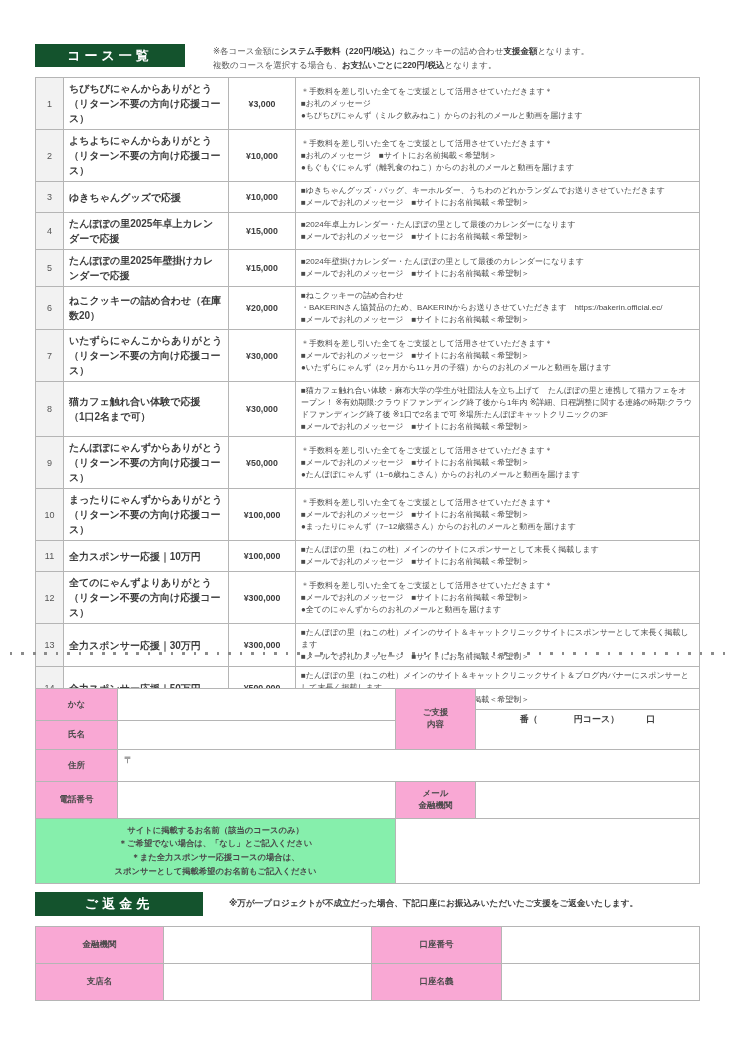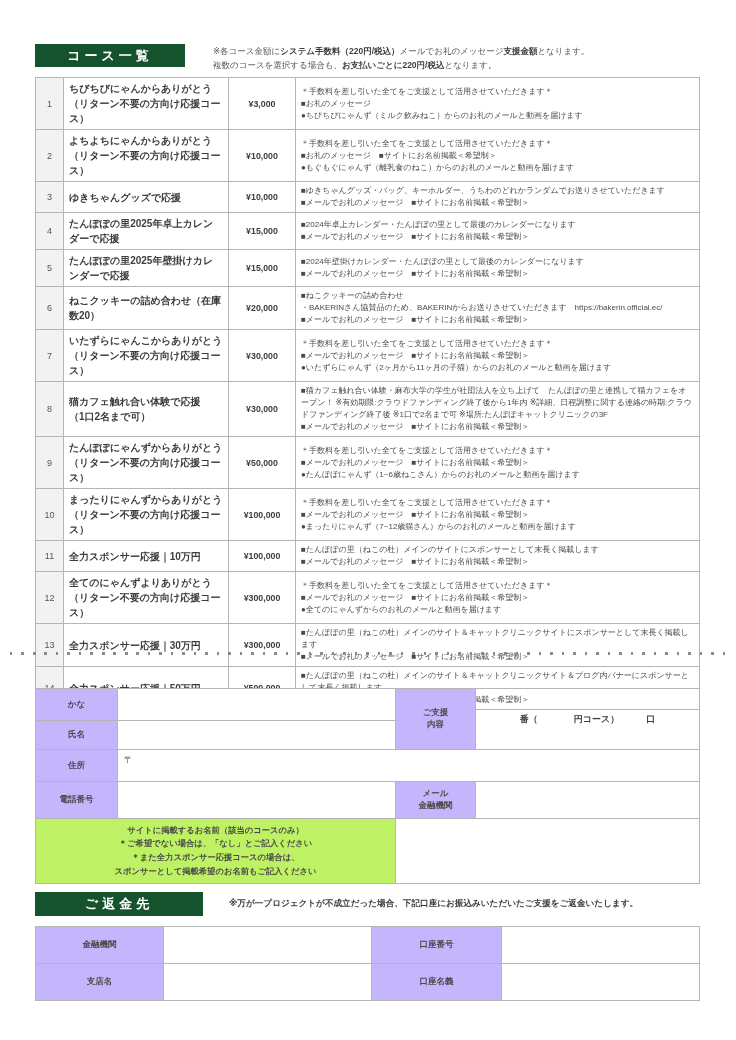--- a/index.html
+++ b/index.html
@@ -28,42 +28,42 @@
   .c-name{font-weight:bold;font-size:10px;padding:3px 5px;line-height:1.5;color:#3d3d3d;}
   .c-price{font-weight:bold;font-size:8.8px;text-align:center;color:#3d3d3d;}
   .c-desc{font-size:8px;padding:3px 5px;line-height:1.5;color:#4a4a4a;}
   .dotted{
     position:absolute;top:652px;left:10px;width:716px;height:3px;
     background:repeating-linear-gradient(90deg,#8b8b8b 0 2.5px,transparent 2.5px 11.5px);
   }
   .sec-app{top:688px;}
   .app-table{margin-top:0;}
   .lbl{
-    background:#c4b5fd;text-align:center;font-size:8.5px;font-weight:bold;
+    background:#f9a8d4;text-align:center;font-size:8.5px;font-weight:bold;
     color:#4a4a4a;line-height:1.4;
   }
   .inp{background:#ffffff;}
   .postal{font-size:9px;vertical-align:top;padding:4px 6px;color:#4a4a4a;}
   .support-val{text-align:center;font-size:9px;font-weight:bold;color:#3d3d3d;}
   .site-note{
-    background:#bef264;text-align:center;font-size:8.3px;font-weight:bold;
+    background:#86efac;text-align:center;font-size:8.3px;font-weight:bold;
     line-height:1.65;color:#4a4a4a;padding:4px 2px;
   }
   .sec-refund{top:892px;}
   .refund-note{margin-left:26px;font-size:8.6px;font-weight:bold;color:#3d3d3d;align-self:center;}
   .refund-table{margin-top:10px;}
 </style>
 </head>
 <body>
 
 <div class="sec sec-course">
   <div class="hdr-row">
     <div class="hdr-box course">コース一覧</div>
     <div class="course-note">
-      <div><span>※各コース金額に</span><span class="b">システム手数料（220円/税込）</span><span>メールでお礼のメッセージ</span><span class="b">支援金額</span><span>となります。</span></div>
+      <div><span>※各コース金額に</span><span class="b">システム手数料（220円/税込）</span><span>ねこクッキーの詰め合わせ</span><span class="b">支援金額</span><span>となります。</span></div>
       <div><span>複数のコースを選択する場合も、</span><span class="b">お支払いごとに220円/税込</span><span>となります。</span></div>
     </div>
   </div>
   <table class="course-table">
     <colgroup>
         <col style="width:28px">
         <col style="width:165px">
         <col style="width:67px">
         <col>
       </colgroup>

